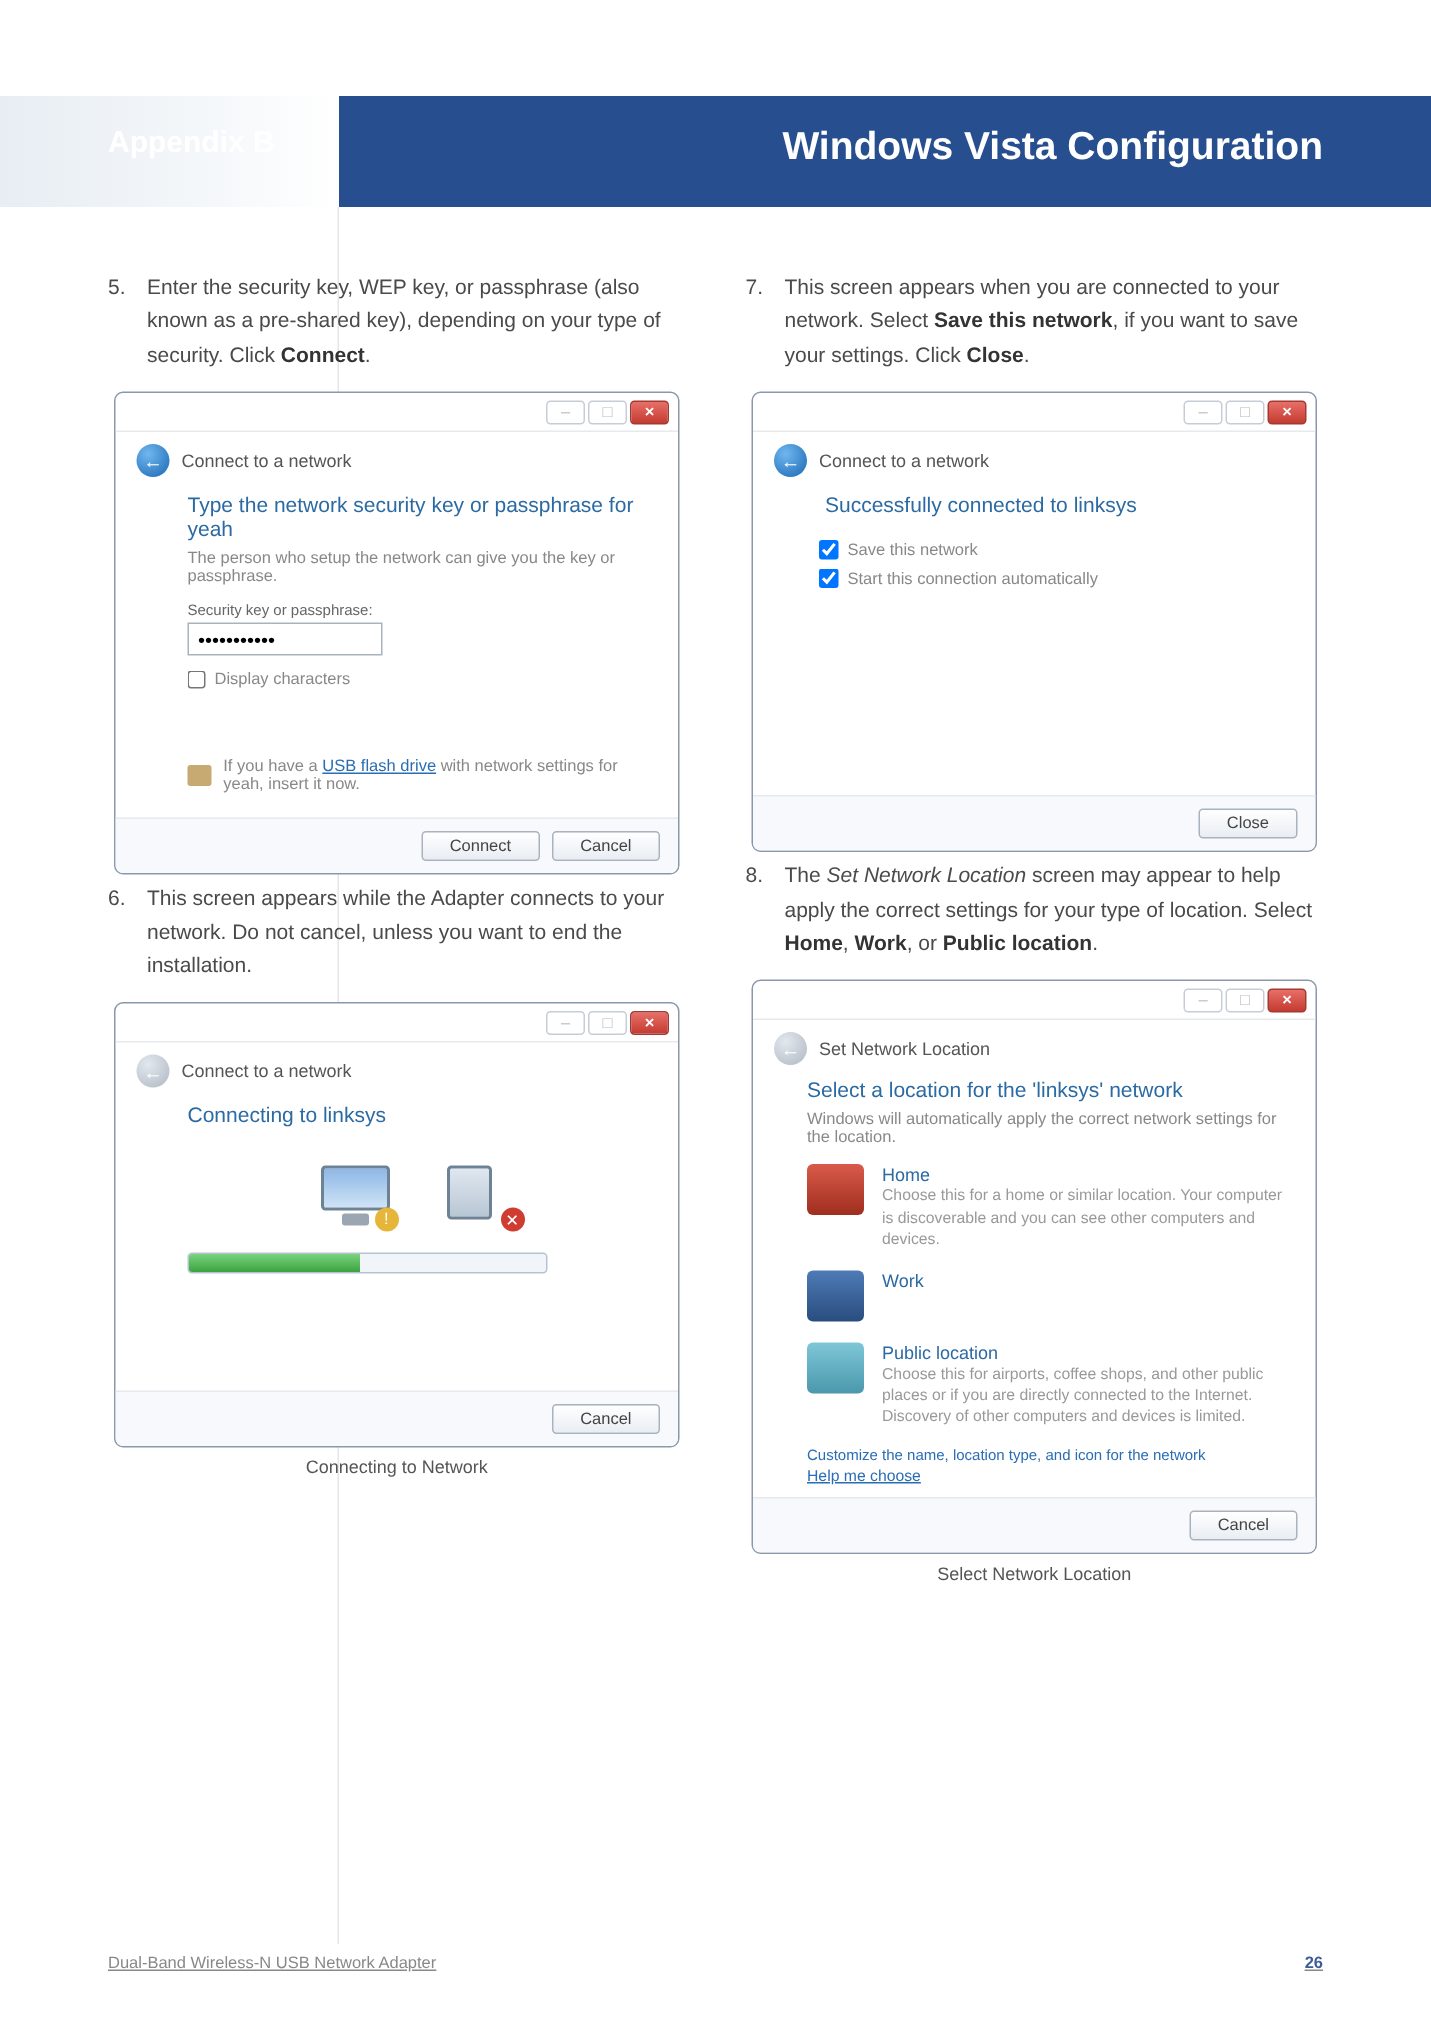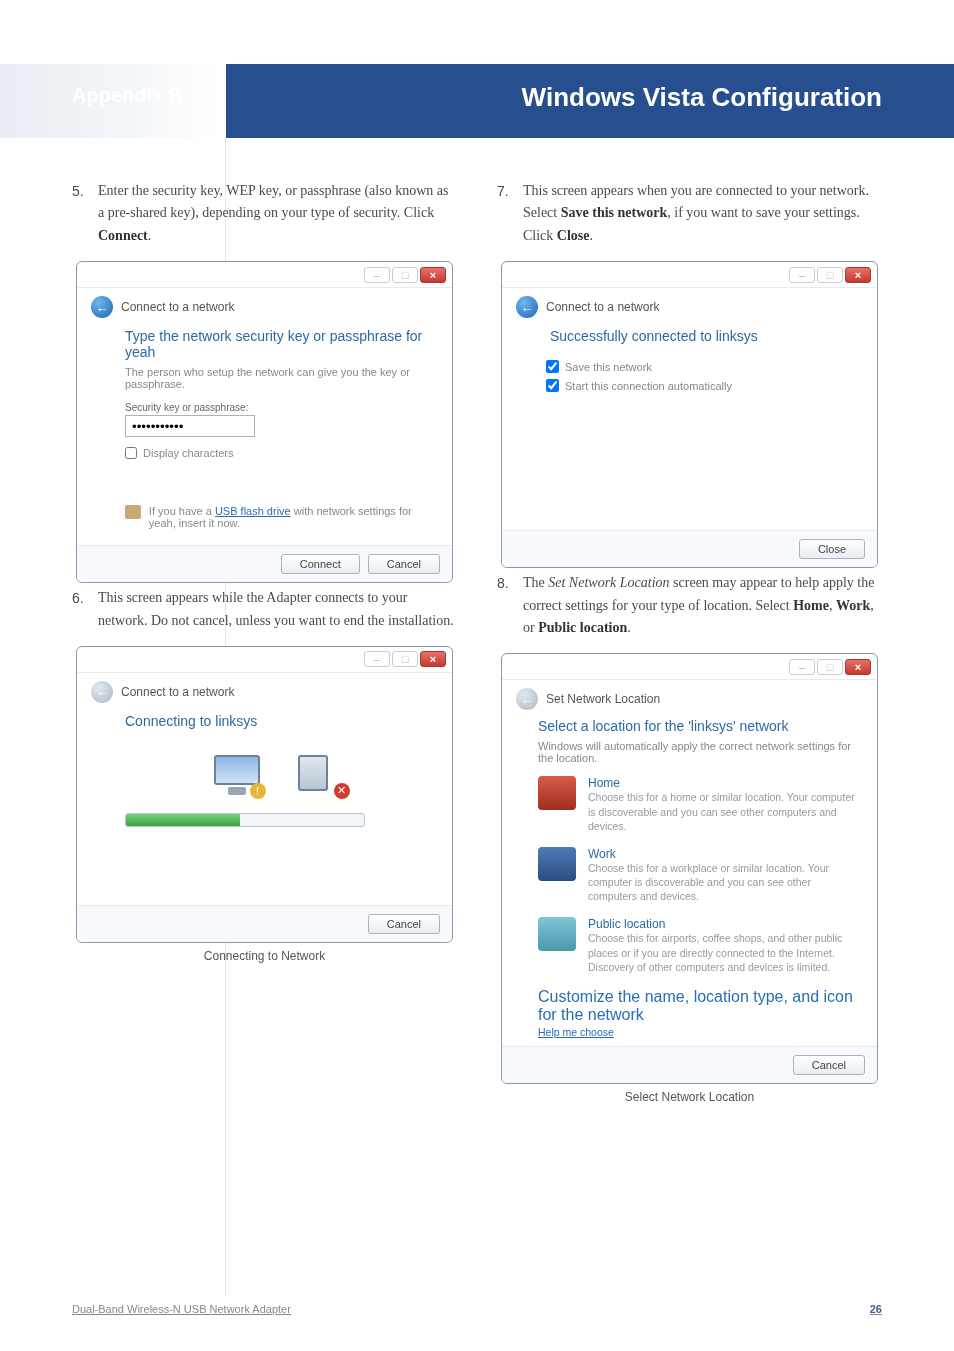--- a/index.html
+++ b/index.html
@@ -69,21 +69,21 @@
     display: flex;
     font-size: 14px;
     line-height: 1.6;
     color: #4a4a4a;
     margin-bottom: 14px;
   }
   .step .num {
     width: 26px;
     flex: 0 0 26px;
   }
-  .step .body { flex: 1; font-family: Liberation Serif, serif; }
+  .step .body { flex: 1; }
   .bold { font-weight: 700; color: #333; }
   .italic { font-style: italic; }
   .caption {
     text-align: center;
     font-size: 12px;
     color: #555;
     margin: 6px 0 22px 0;
   }
 
   
@@ -139,21 +139,21 @@
   .field-label { color: #666; font-size: 10px; margin-bottom: 2px; }
   .textbox {
     border: 1px solid #a9b3c0;
     height: 22px;
     width: 130px;
     padding: 2px 6px;
     font-family: inherit;
   }
   .chk { display: flex; align-items: center; gap: 6px; color: #888; font-size: 11px; margin-top: 10px; }
   .chk input { width: 12px; height: 12px; }
-  .tip-row { display: flex; gap: 8px; margin-top: 46px; font-size: 11px; color: #888; }
+  .tip-row { display: flex; align-items: center; gap: 8px; margin-top: 46px; font-size: 11px; color: #888; }
   .tip-row .usb-icon {
     width: 20px; height: 14px;
     background: #c7aa72;
     border-radius: 2px;
   }
   .tip-row .link { color: #2a6db3; text-decoration: underline; }
   .dlg-footer {
     border-top: 1px solid #e6e9ee;
     padding: 8px 12px;
     display: flex; justify-content: flex-end; gap: 8px;
@@ -213,21 +213,21 @@
   .option-list .opt.sub { }
 
   .dlg-body.locations { padding: 6px 16px 8px 36px; }
   .loc-group { margin: 10px 0 14px 0; display: flex; gap: 12px; }
   .loc-icon { width: 38px; height: 34px; border-radius: 4px; flex: 0 0 38px; }
   .loc-icon.home { background: linear-gradient(#d95a4a,#9f2e1f); }
   .loc-icon.work { background: linear-gradient(#4e7bb6,#2a4d7f); }
   .loc-icon.public { background: linear-gradient(#7fc6d8,#4a98ac); }
   .loc-title { color: #2b6aa3; font-size: 12px; }
   .loc-desc { color: #999; font-size: 10.5px; line-height: 1.35; max-width: 290px; }
-  .link-line { color: #2a6db3; font-size: 16px; margin-top: 2px; }
+  .link-line { color: #2a6db3; font-size: 10px; margin-top: 2px; }
   .help-line { color: #2a6db3; font-size: 10.5px; text-decoration: underline; display: block; margin-top: 2px; }
 
   
   .page-footer {
     position: absolute;
     left: 72px; right: 72px; bottom: 36px;
     display: flex; justify-content: space-between;
     font-size: 11px; color: #888; text-decoration: underline;
   }
   .page-footer .pgnum { font-weight: 700; color: #3d5d97; }
@@ -401,21 +401,20 @@
             <div>
               <div class="loc-title">Home</div>
               <div class="loc-desc">Choose this for a home or similar location. Your computer is discoverable and you can see other computers and devices.</div>
             </div>
           </div>
 
           <div class="loc-group">
             <div class="loc-icon work"></div>
             <div>
               <div class="loc-title">Work</div>
-              <div class="loc-desc">Choose this for a workplace or similar location. Your computer is discoverable and you can see other computers and devices.</div>
             </div>
           </div>
 
           <div class="loc-group">
             <div class="loc-icon public"></div>
             <div>
               <div class="loc-title">Public location</div>
               <div class="loc-desc">Choose this for airports, coffee shops, and other public places or if you are directly connected to the Internet. Discovery of other computers and devices is limited.</div>
             </div>
           </div>

